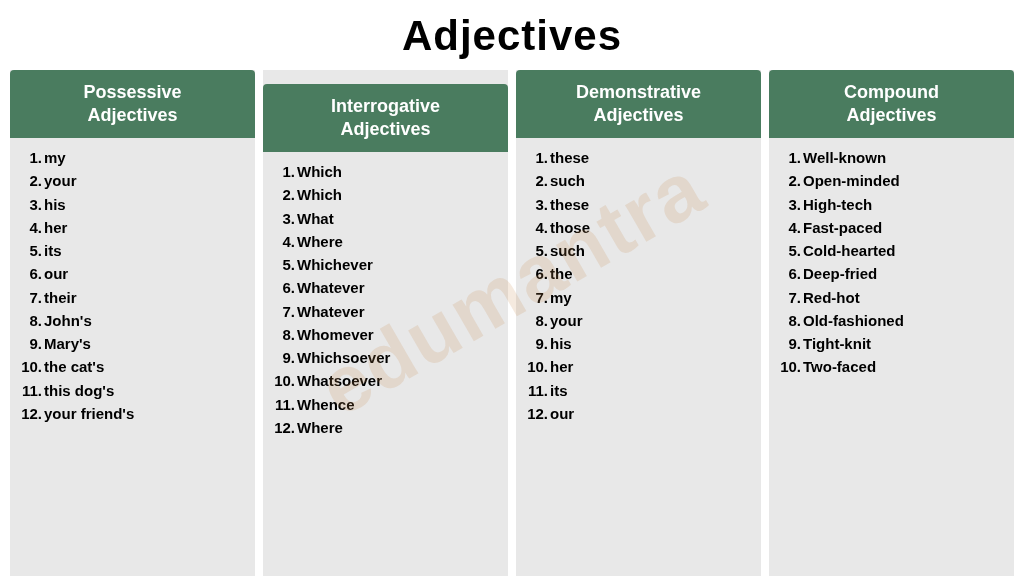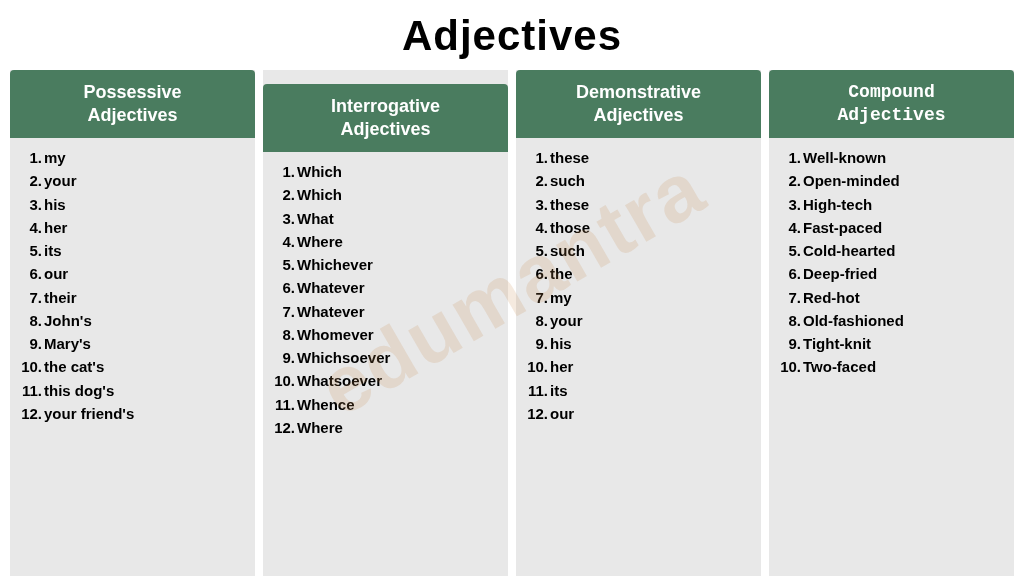--- a/index.html
+++ b/index.html
@@ -261,21 +261,21 @@
             <span>its</span>
           </li>
           <li>
             <span class="num">12.</span>
             <span>our</span>
           </li>
         </ol>
       </div>
     </div>
     <div class="column">
-      <div class="column-header" style="white-space: pre-line; font-family: Liberation Mono, monospace;">Compound
+      <div class="column-header" style="white-space: pre-line;">Compound
 Adjectives</div>
       <div class="column-body">
         <ol>
           <li>
             <span class="num">1.</span>
             <span>Well-known</span>
           </li>
           <li>
             <span class="num">2.</span>
             <span>Open-minded</span>

